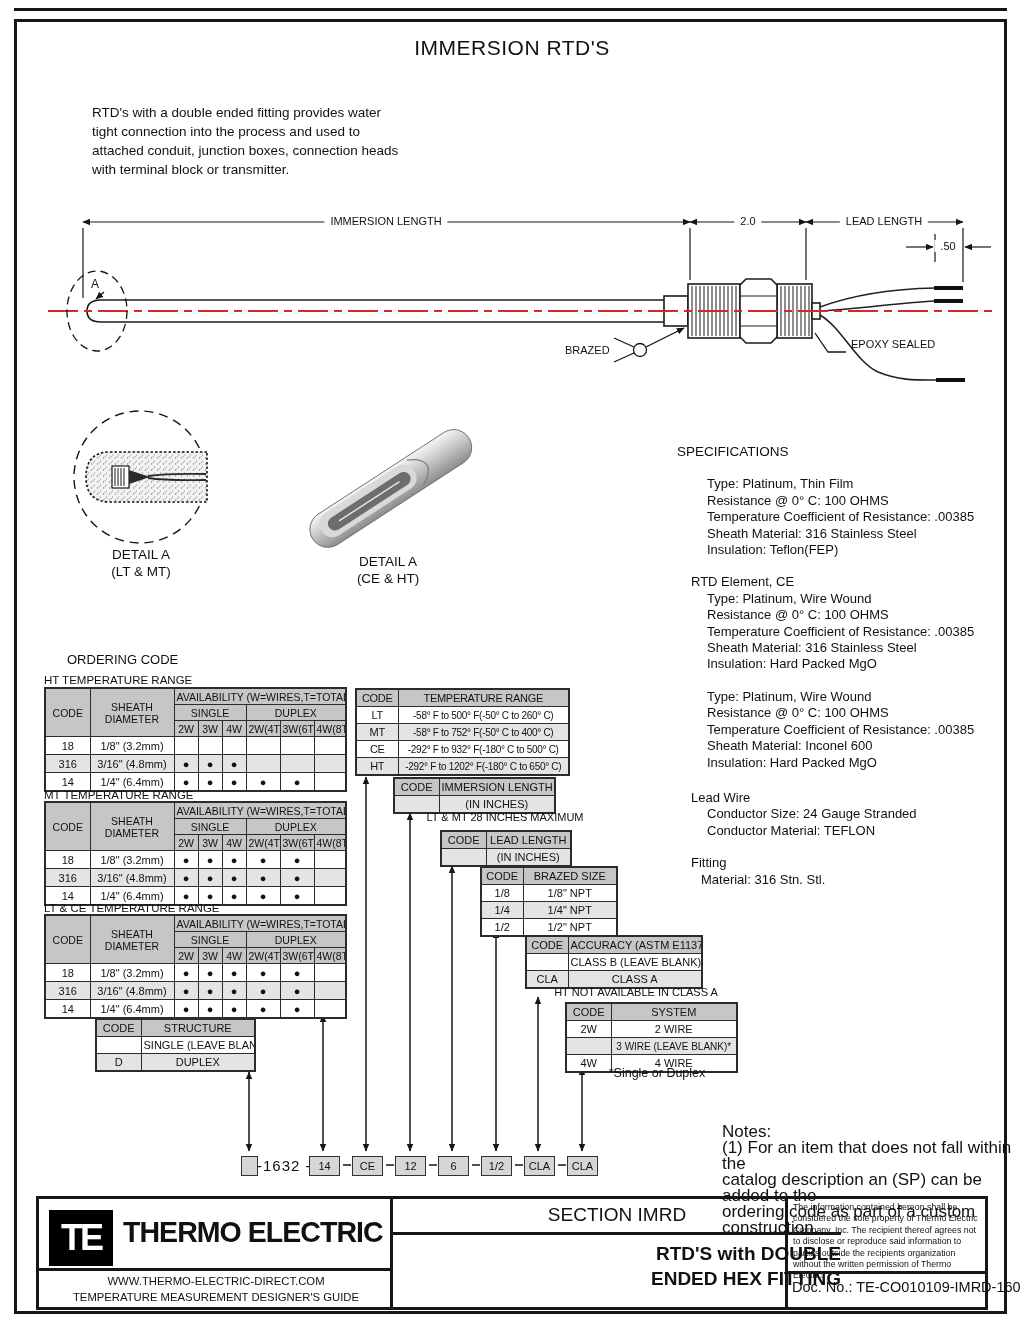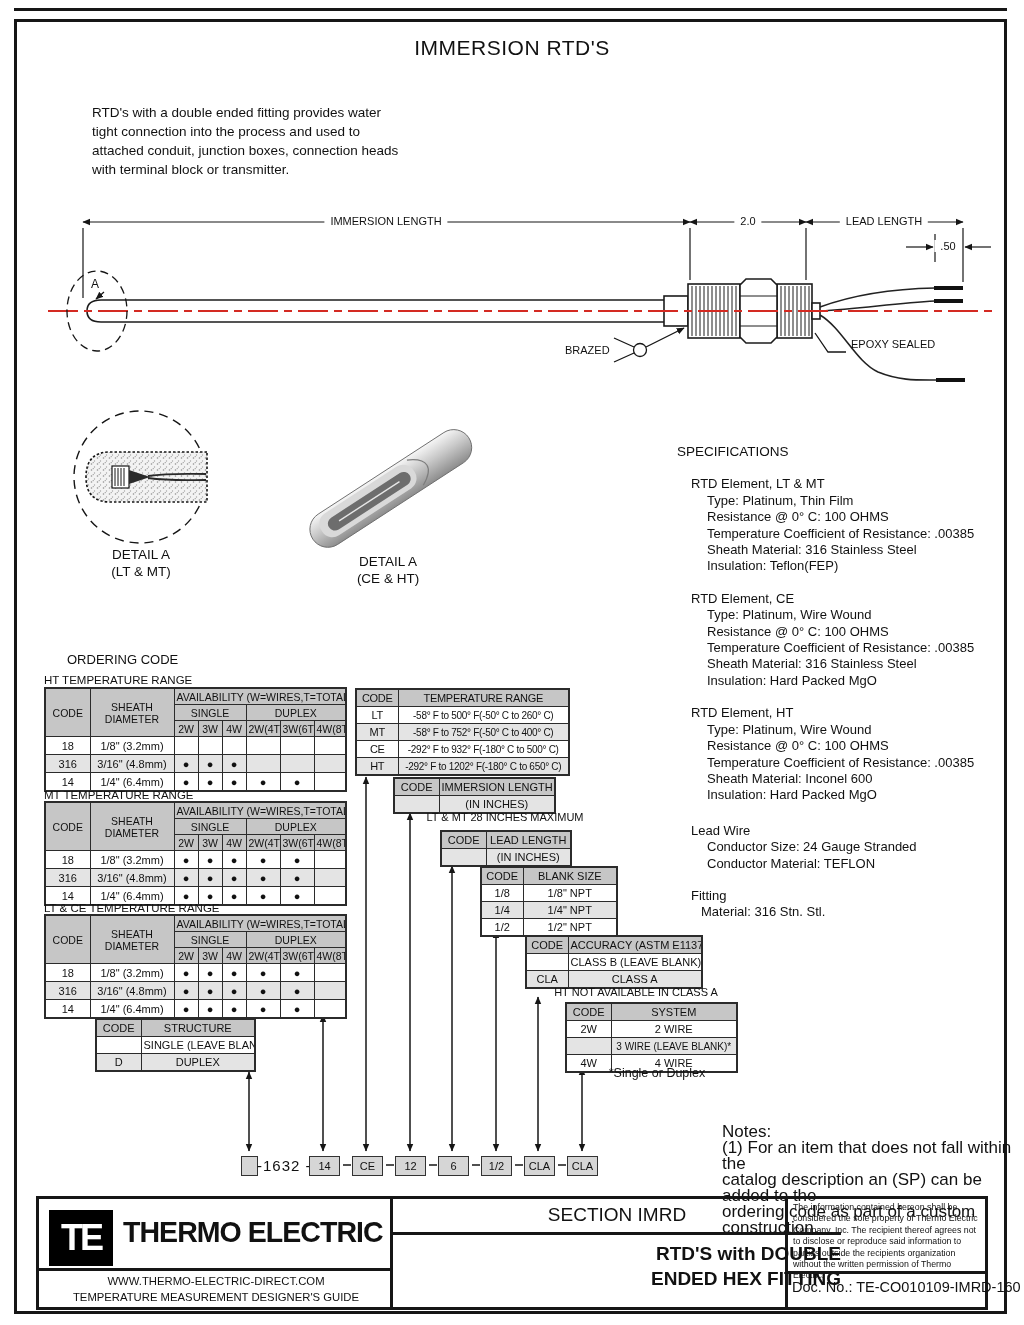--- a/index.html
+++ b/index.html
@@ -211,37 +211,35 @@
     <div>(LT &amp; MT)</div>
   </div>
   <div class="detlbl" style="left:388px;top:553px">
     <div>DETAIL A</div>
     <div>(CE &amp; HT)</div>
   </div>
 
   <div class="abs spec">
     <div class="spec-title">SPECIFICATIONS</div>
     <div class="spec-group">
-      <div class="spec-head">RTD Element, LT &amp; MT</div>
       <div class="spec-line">Type: Platinum, Thin Film</div>
       <div class="spec-line">Resistance @ 0° C: 100 OHMS</div>
       <div class="spec-line">Temperature Coefficient of Resistance: .00385</div>
       <div class="spec-line">Sheath Material: 316 Stainless Steel</div>
       <div class="spec-line">Insulation: Teflon(FEP)</div>
     </div>
     <div class="spec-group">
       <div class="spec-head">RTD Element, CE</div>
       <div class="spec-line">Type: Platinum, Wire Wound</div>
       <div class="spec-line">Resistance @ 0° C: 100 OHMS</div>
       <div class="spec-line">Temperature Coefficient of Resistance: .00385</div>
       <div class="spec-line">Sheath Material: 316 Stainless Steel</div>
       <div class="spec-line">Insulation: Hard Packed MgO</div>
     </div>
     <div class="spec-group">
-      <div class="spec-head">RTD Element, HT</div>
       <div class="spec-line">Type: Platinum, Wire Wound</div>
       <div class="spec-line">Resistance @ 0° C: 100 OHMS</div>
       <div class="spec-line">Temperature Coefficient of Resistance: .00385</div>
       <div class="spec-line">Sheath Material: Inconel 600</div>
       <div class="spec-line">Insulation: Hard Packed MgO</div>
     </div>
     <div class="spec-group" style="margin-top:19px">
       <div class="spec-head">Lead Wire</div>
       <div class="spec-line">Conductor Size: 24 Gauge Stranded</div>
       <div class="spec-line">Conductor Material: TEFLON</div>
@@ -508,21 +506,21 @@
     </table>
 
   <table class="tbl" style="left:480px;top:866px;width:138px">
     <colgroup>
         <col style="width:42px">
         <col>
       </colgroup>
     <tbody>
         <tr>
           <td class="h">CODE</td>
-          <td class="h">BLANK SIZE</td>
+          <td class="h">BRAZED SIZE</td>
         </tr>
     <tr>
           <td>1/8</td>
           <td>1/8" NPT</td>
         </tr>
     <tr class="alt">
           <td>1/4</td>
           <td>1/4" NPT</td>
         </tr>
     <tr>

